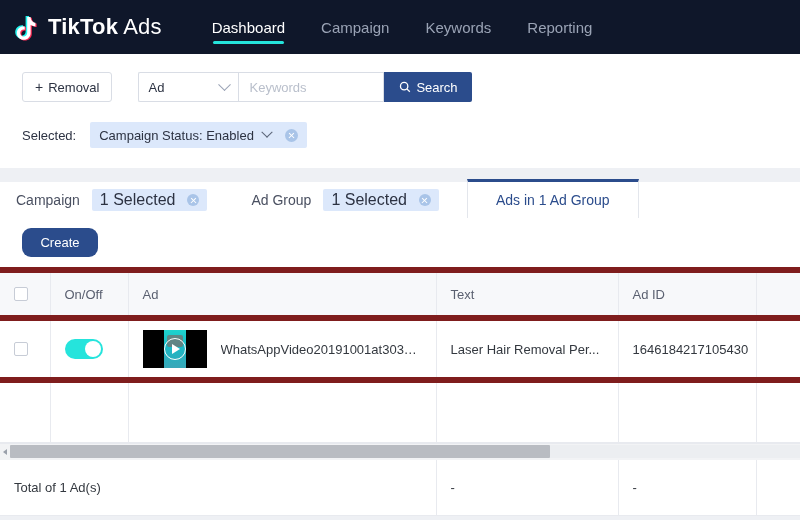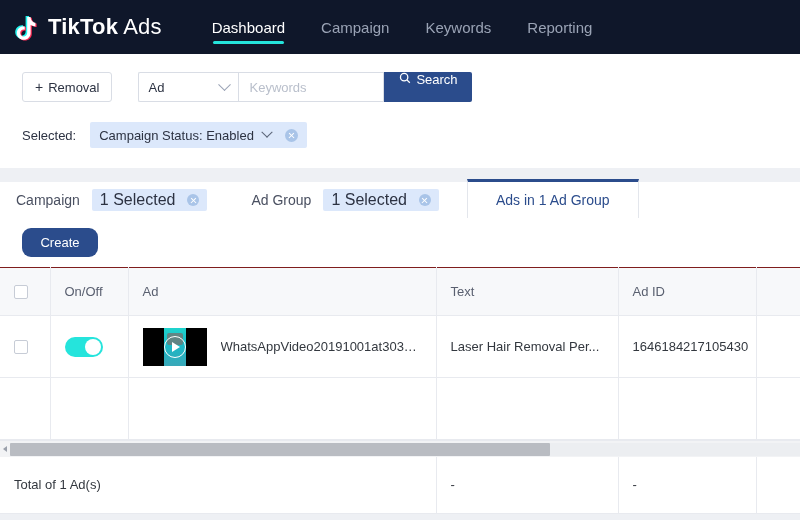--- a/index.html
+++ b/index.html
@@ -64,21 +64,21 @@
     border-bottom: 1.4px solid #9aa3b5; transform: rotate(45deg) translate(-2px,-2px);
   }
   .kw-input {
     width: 146px; height: 30px; border: 1px solid #d9dde5; background: #fff;
     font-size: 13px; color: #737373; padding: 0 10px; outline: none;
     font-family: "Liberation Sans", sans-serif;
   }
   .kw-input::placeholder { color: #b9bfcb; }
   .search-btn {
     height: 30px; width: 88px; background: #2B4C8C; color: #fff; border: none;
-    font-size: 13px; display: flex; justify-content: center;
+    font-size: 13px; display: flex; align-items: center; justify-content: center;
     cursor: pointer; border-radius: 0 2px 2px 0;
     font-family: "Liberation Sans", sans-serif;
   }
   .search-btn svg { margin-right: 5px; }
 
   .selectedrow { display: flex; align-items: center; margin-top: 20px; }
   .sel-label { font-size: 13px; color: #2c3242; margin-right: 14px; }
   .chip {
     background: #dce8fb; height: 26px; border-radius: 2px;
     display: flex; align-items: center; padding: 0 9px; font-size: 13px;
@@ -125,21 +125,21 @@
   .panel { background: #ffffff; padding: 0; position: relative; }
   .create-wrap { padding: 10px 0 10px 22px; }
   .create-btn {
     width: 76px; height: 29px; background: #2B4C8C; color: #fff; border: none;
     border-radius: 9px; font-size: 13px; cursor: pointer;
     font-family: "Liberation Sans", sans-serif;
   }
 
   table.grid { width: 100%; border-collapse: collapse; table-layout: fixed; }
   table.grid th, table.grid td {
-    border-top: 1px solid #7f1d1d; border-bottom: 1px solid #e8eaef;
+    border-top: 6px solid #7f1d1d; border-bottom: 1px solid #e8eaef;
     border-right: 1px solid #e8eaef;
     text-align: left; font-weight: normal; vertical-align: middle;
   }
   table.grid th {
     background: #f7f8fa; height: 48px; font-size: 13px; color: #5a6070;
     padding: 0 14px;
   }
   table.grid td { height: 62px; font-size: 13px; color: #33383f; padding: 0 14px; }
   .c-check { width: 50px; }
   .c-onoff { width: 78px; }

